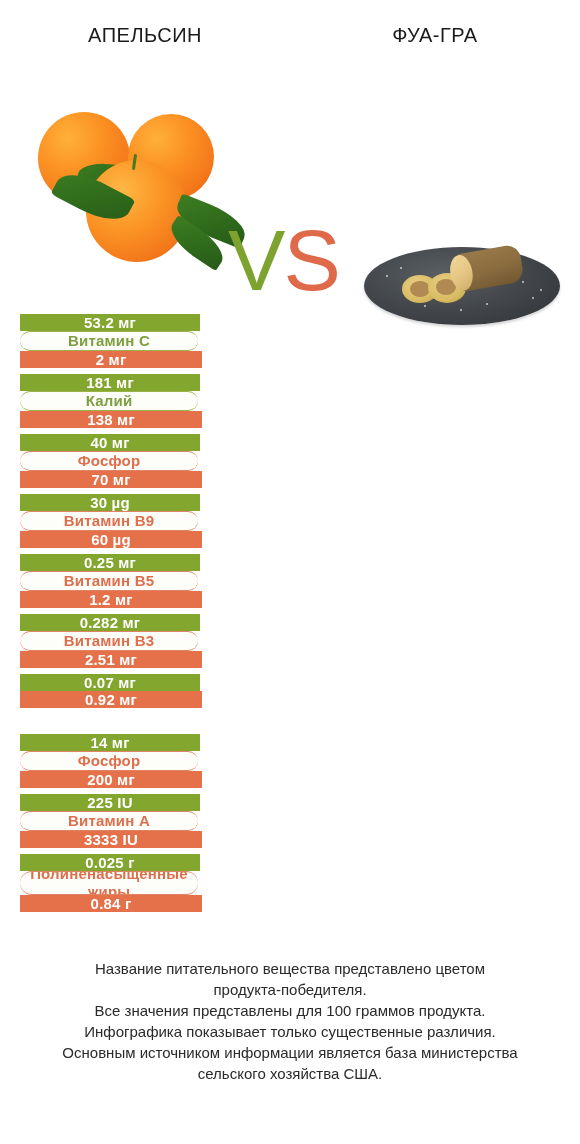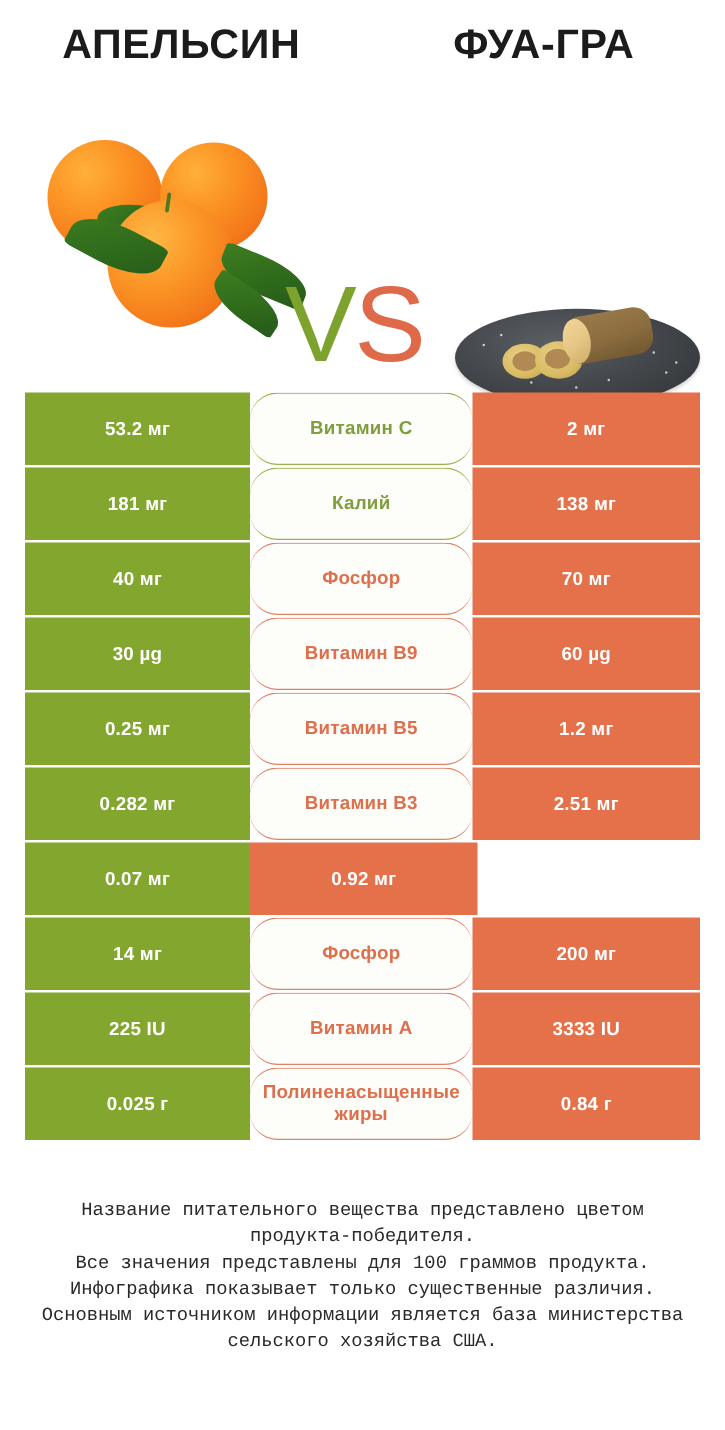--- a/index.html
+++ b/index.html
@@ -22,24 +22,24 @@
     position: absolute;
     top: 18px;
     left: 0;
     width: 580px;
     height: 48px;
     display: flex;
   }
   .title {
     flex: 1 1 50%;
     text-align: center;
-    font-size: 33px;
+    font-size: 20px;
     letter-spacing: .5px;
     color: #1b1b1b;
-    font-weight: 700;
+    font-weight: 400;
     line-height: 34px;
     white-space: nowrap;
   }
 
   
   .hero {
     position: absolute;
     top: 80px;
     left: 0;
     width: 488px;
@@ -148,20 +148,21 @@
     position: absolute;
     left: 20px;
     top: 314px;
     width: 540px;
   }
   .row {
     display: flex;
     width: 540px;
     height: 58px;
     margin-bottom: 2px;
+    flex-direction: column;
   }
   .cell {
     display: flex;
     align-items: center;
     justify-content: center;
     text-align: center;
     font-size: 15px;
     font-weight: 700;
     letter-spacing: .2px;
   }
@@ -201,21 +202,21 @@
   .footnote {
     position: absolute;
     left: 24px;
     top: 958px;
     width: 532px;
     text-align: center;
     font-size: 15px;
     line-height: 21px;
     color: #2a2a2a;
   }
-  .footnote div { white-space: nowrap; font-family: Liberation Mono, monospace; }
+  .footnote div { white-space: nowrap; }
 </style>
 </head>
 <body>
 
 <div class="page">
 
   <div class="titles">
     <div class="title">АПЕЛЬСИН</div>
     <div class="title">ФУА-ГРА</div>
   </div>

